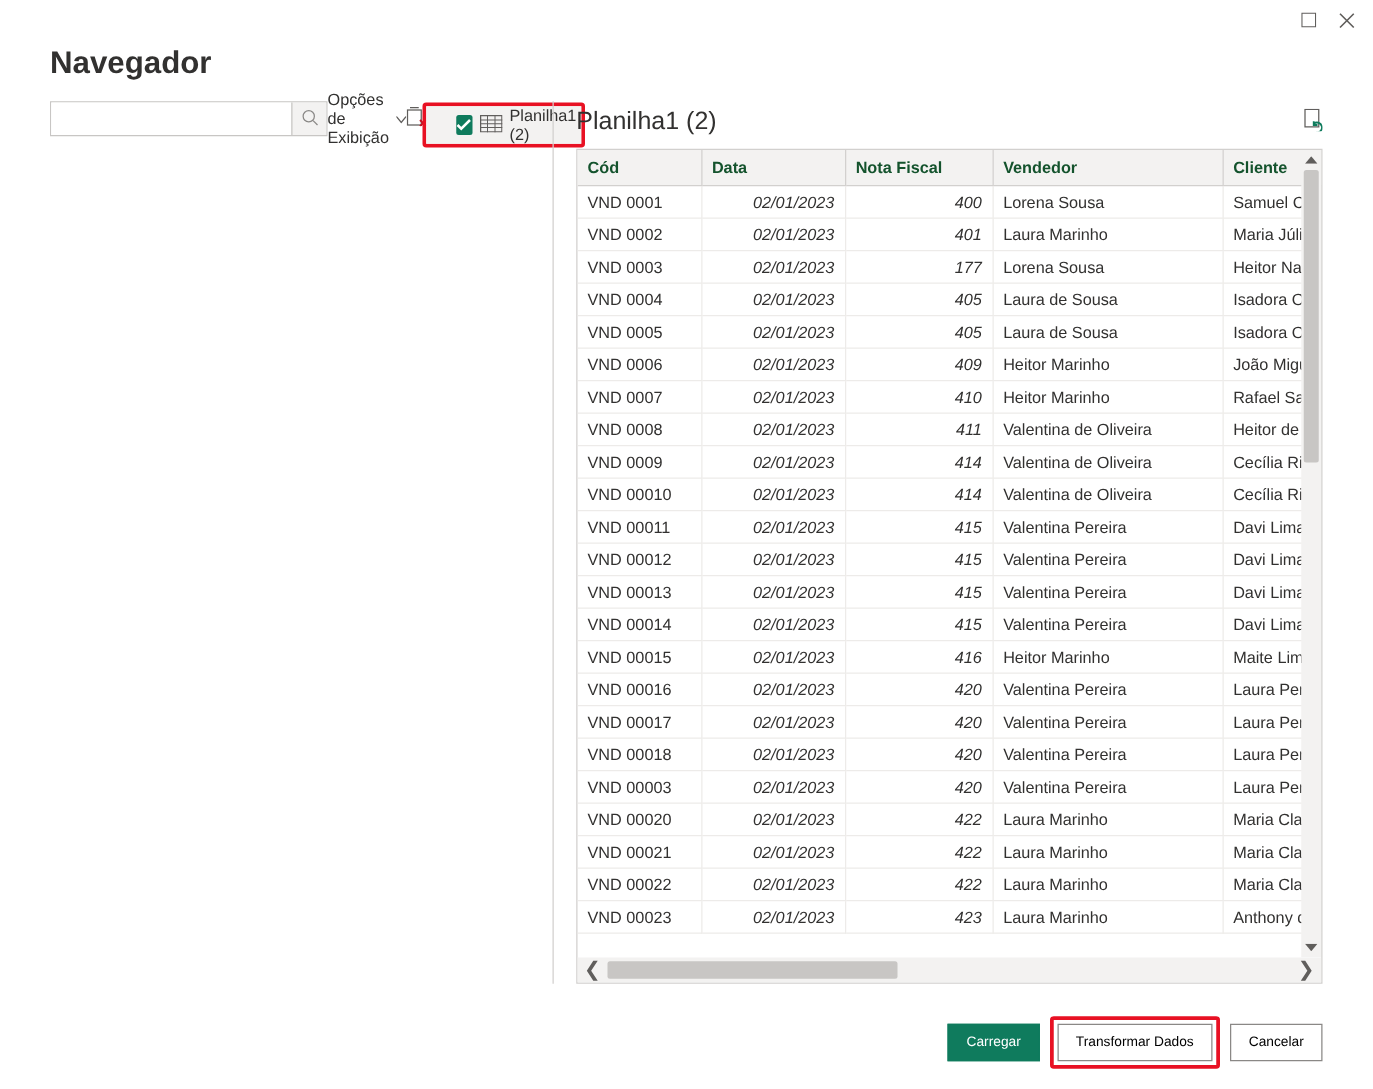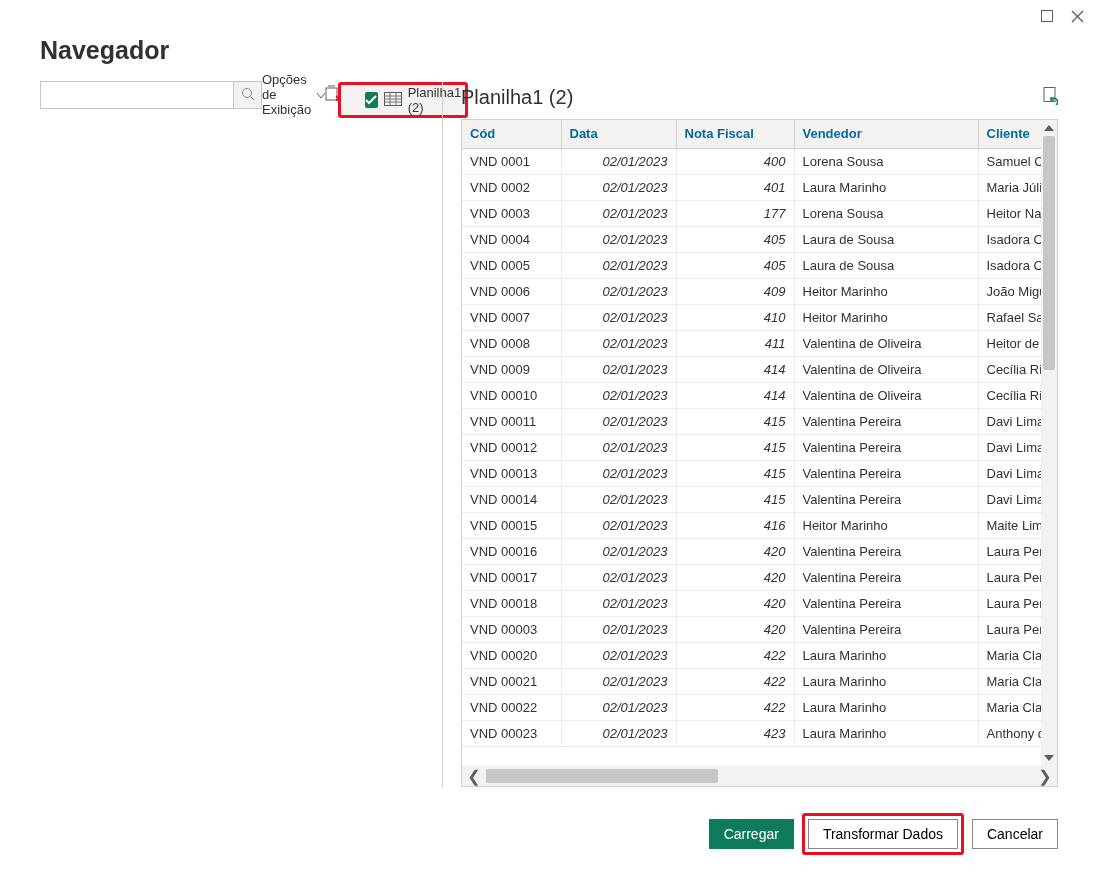--- a/index.html
+++ b/index.html
@@ -152,21 +152,21 @@
   }
   thead th {
     background: #f3f2f1;
     border-bottom: 1px solid #d2d0ce;
     border-right: 1px solid #d2d0ce;
     text-align: left;
     font-weight: 600;
     font-size: 13px;
     padding: 4px 8px;
     height: 28px;
-    color: #0369a1;
+    color: #14532d;
   }
   tbody td {
     border-bottom: 1px solid #edebe9;
     border-right: 1px solid #edebe9;
     padding: 3px 8px;
     height: 26px;
     font-size: 13px;
     white-space: nowrap;
     overflow: hidden;
     text-overflow: clip;
@@ -199,21 +199,21 @@
     position: absolute;
     right: 36px;
     bottom: 18px;
     display: flex;
     gap: 14px;
     align-items: center;
   }
   .btn {
     height: 30px;
     padding: 0 14px;
-    font-size: 14px;
+    font-size: 11px;
     border: 1px solid #8a8886;
     background: #fff;
     cursor: pointer;
     display: flex;
     align-items: center;
   }
   .btn.primary {
     background: #0f7b5d;
     border-color: #0f7b5d;
     color: #fff;

